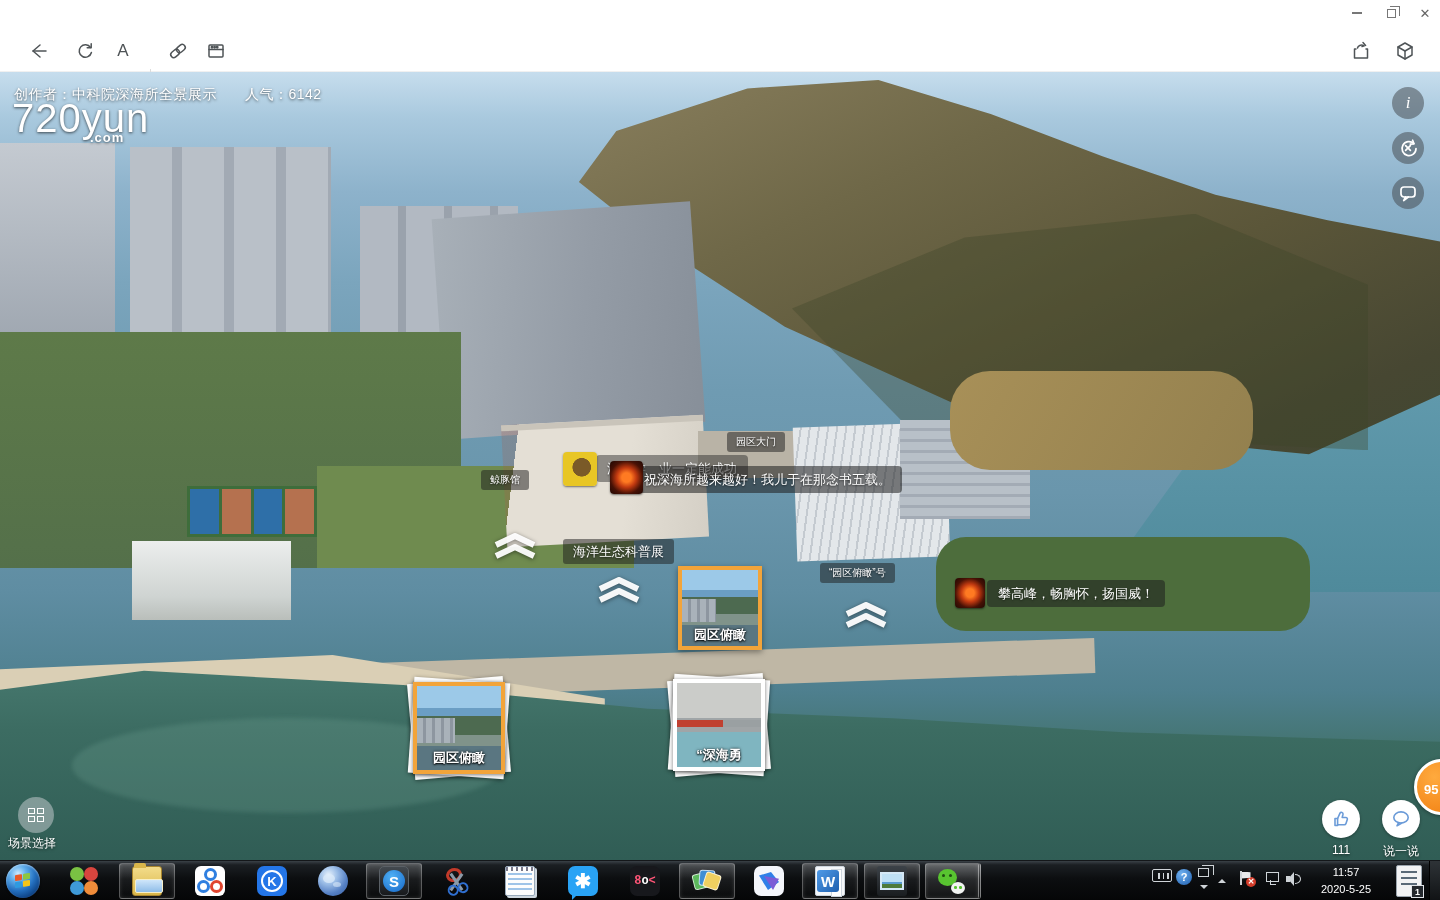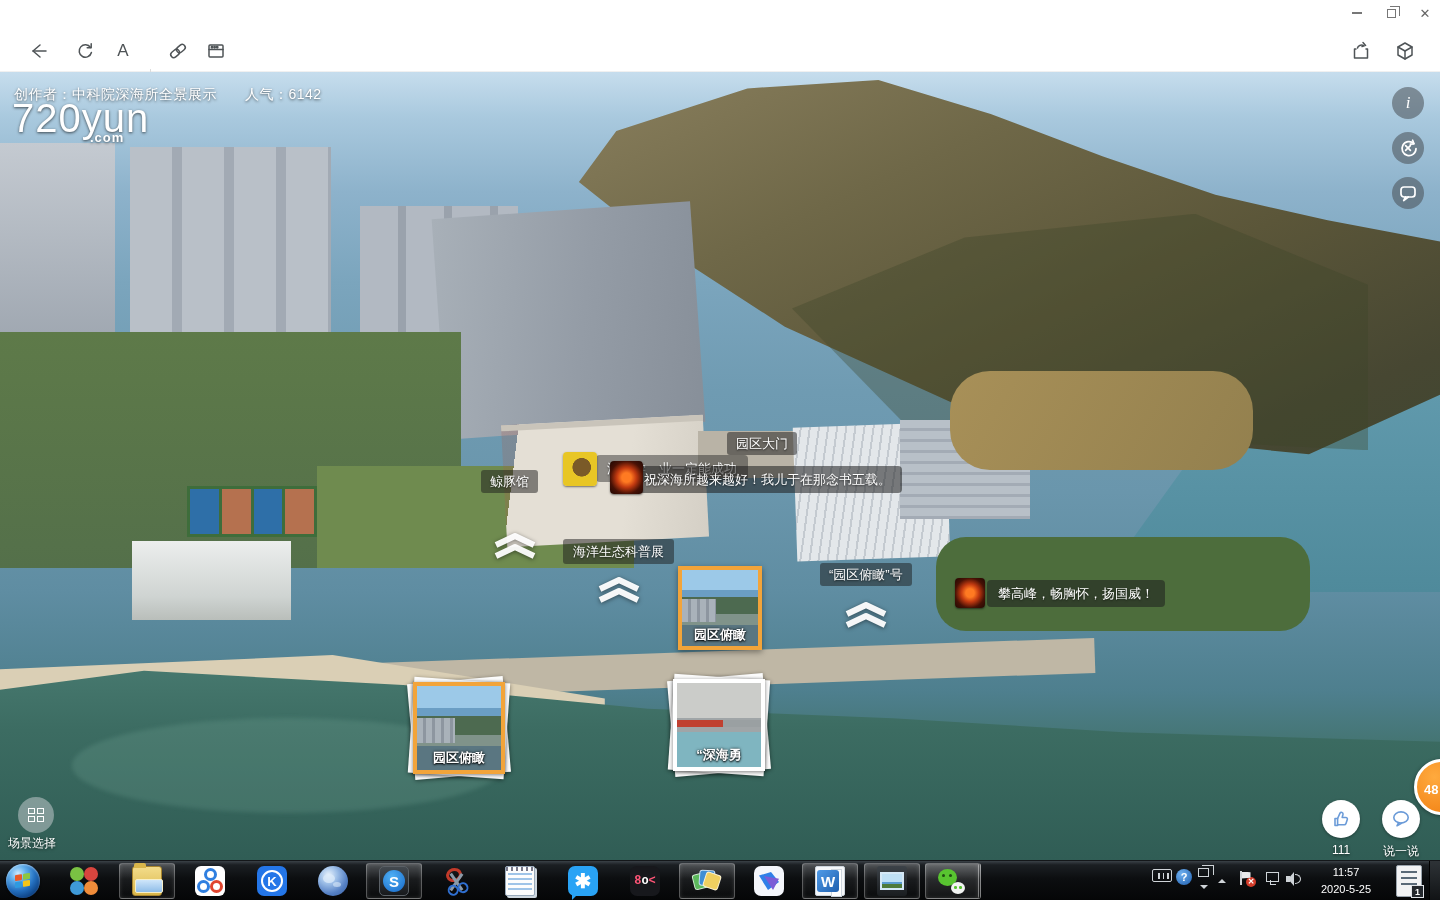--- a/index.html
+++ b/index.html
@@ -50,21 +50,21 @@
   .ov-text { position:absolute; color:#fff; text-shadow:0 1px 3px rgba(0,0,0,.65); }
   .creator { top:86px; left:14px; font-size:14px; letter-spacing:.5px; }
   .creator .gap { display:inline-block; width:28px; }
   .logo { top:98px; left:12px; font-size:40px; font-weight:300; letter-spacing:1px; line-height:1; }
   .logo .dotcom { position:absolute; left:78px; top:33px; font-size:13px; font-weight:700; letter-spacing:1px; }
 
   .side-btn { position:absolute; left:1392px; width:32px; height:32px; border-radius:50%; background:rgba(72,78,84,.55); display:flex; align-items:center; justify-content:center; cursor:pointer; }
   .side-btn svg { stroke:#fff; fill:none; stroke-width:1.7; stroke-linecap:round; stroke-linejoin:round; }
   .info-i { color:#fff; font-family:"Liberation Serif", serif; font-style:italic; font-size:17px; }
 
-  .pill { position:absolute; background:rgba(28,28,28,.5); color:#fff; font-size:13px; line-height:1; padding:5px 9px; border-radius:3px; text-shadow:0 1px 2px rgba(0,0,0,.7); white-space:nowrap; }
+  .pill { position:absolute; background:rgba(28,28,28,.5); color:#fff; font-size:10px; line-height:1; padding:5px 9px; border-radius:3px; text-shadow:0 1px 2px rgba(0,0,0,.7); white-space:nowrap; }
   .pill-lg { font-size:13px; padding:6px 10px; }
 
   .chev { position:absolute; width:46px; height:26px; filter:drop-shadow(0 1px 2px rgba(0,0,0,.5)); }
   .chev svg { stroke:rgba(255,255,255,.95); fill:none; stroke-width:6; stroke-linejoin:round; }
 
   .avatar { position:absolute; border-radius:4px; box-shadow:0 1px 2px rgba(0,0,0,.5); }
   .av-bird { background:radial-gradient(circle at 55% 45%, #7a5a28 0 34%, #e8c625 36% 100%); }
   .av-fire { background:radial-gradient(circle at 50% 50%, #ff7a22 0 20%, #c23a10 42%, #471105 70%, #200803 100%); }
   .bubble { position:absolute; background:rgba(30,30,30,.55); color:#fff; font-size:13px; line-height:1; padding:7px 11px; border-radius:4px; white-space:nowrap; text-shadow:0 1px 2px rgba(0,0,0,.6); }
   .bubble-back { background:rgba(36,36,36,.45); }
@@ -366,21 +366,21 @@
   <div class="ov-text rb-label" style="left:1322px;top:843px;width:38px">111</div>
   <div class="round-btn" style="left:1382px;top:800px">
     <svg width="22" height="22">
         <ellipse cx="11" cy="9.5" rx="7.2" ry="5.6"></ellipse>
         <path d="M8.6 14.6 l-1.6 3.2 l4.4 -2.6"></path>
       </svg>
   </div>
   <div class="ov-text rb-label" style="left:1378px;top:843px;width:46px">说一说</div>
 
   <div class="corner-badge">
-    <span>48</span>
+    <span>95</span>
   </div>
 
   <div class="taskbar">
     <div class="orb">
         <span class="flag">
           <i class="f1"></i>
           <i class="f2"></i>
           <i class="f3"></i>
           <i class="f4"></i>
         </span>

